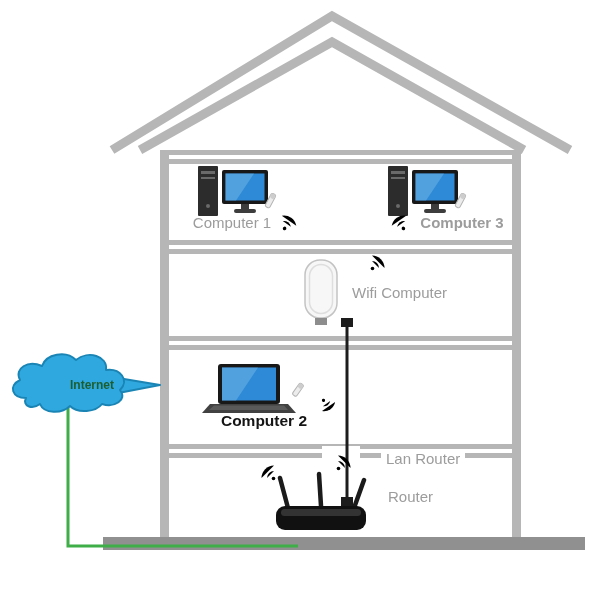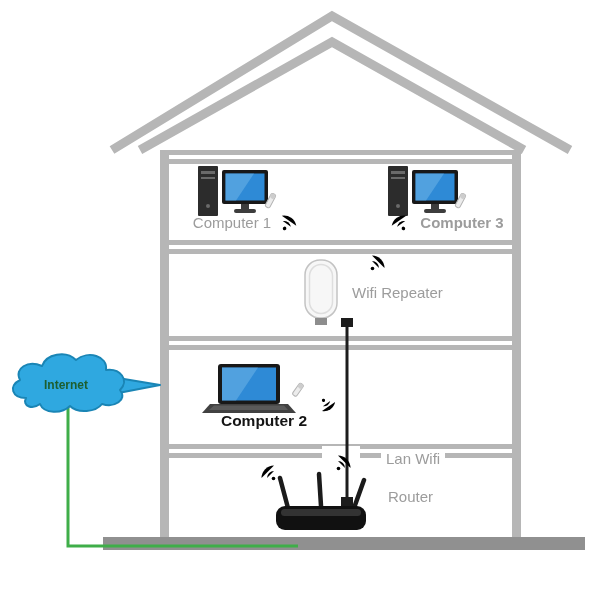--- a/index.html
+++ b/index.html
@@ -150,18 +150,18 @@
     <use href="#wifi" class="wifi" transform="translate(284,228) rotate(-10)"></use>
     <use href="#wifi" class="wifi" transform="translate(404,228) scale(-1,1) rotate(-10)"></use>
     <use href="#wifi" class="wifi" transform="translate(372,268)"></use>
     <use href="#wifi" class="wifi" transform="translate(324,400) rotate(100) scale(0.9)"></use>
     <use href="#wifi" class="wifi" transform="translate(274,478) scale(-1,1)"></use>
     <use href="#wifi" class="wifi" transform="translate(338,468)"></use>
   </svg>
 
   <div class="lbl" style="left:184px;top:214px;width:96px;">Computer 1</div>
   <div class="lbl" style="left:414px;top:214px;width:96px;font-weight:bold;">Computer 3</div>
-  <div class="lbl lbl-left" style="left:352px;top:284px;">Wifi Repeater</div>
+  <div class="lbl lbl-left" style="left:352px;top:284px;">Wifi Computer</div>
   <div class="lbl lbl-dark" style="left:178px;top:412px;width:100px;">Computer 2</div>
-  <div class="lbl lbl-left lbl-lan" style="left:381px;top:449px;">Lan Wifi</div>
+  <div class="lbl lbl-left lbl-lan" style="left:381px;top:449px;">Lan Router</div>
   <div class="lbl lbl-left" style="left:388px;top:488px;">Router</div>
-  <div class="lbl lbl-internet" style="left:18px;top:378px;width:96px;">Internet</div>
+  <div class="lbl lbl-internet" style="left:18px;top:378px;width:96px;text-align:right;">Internet</div>
 </div>
 
 </body></html>

